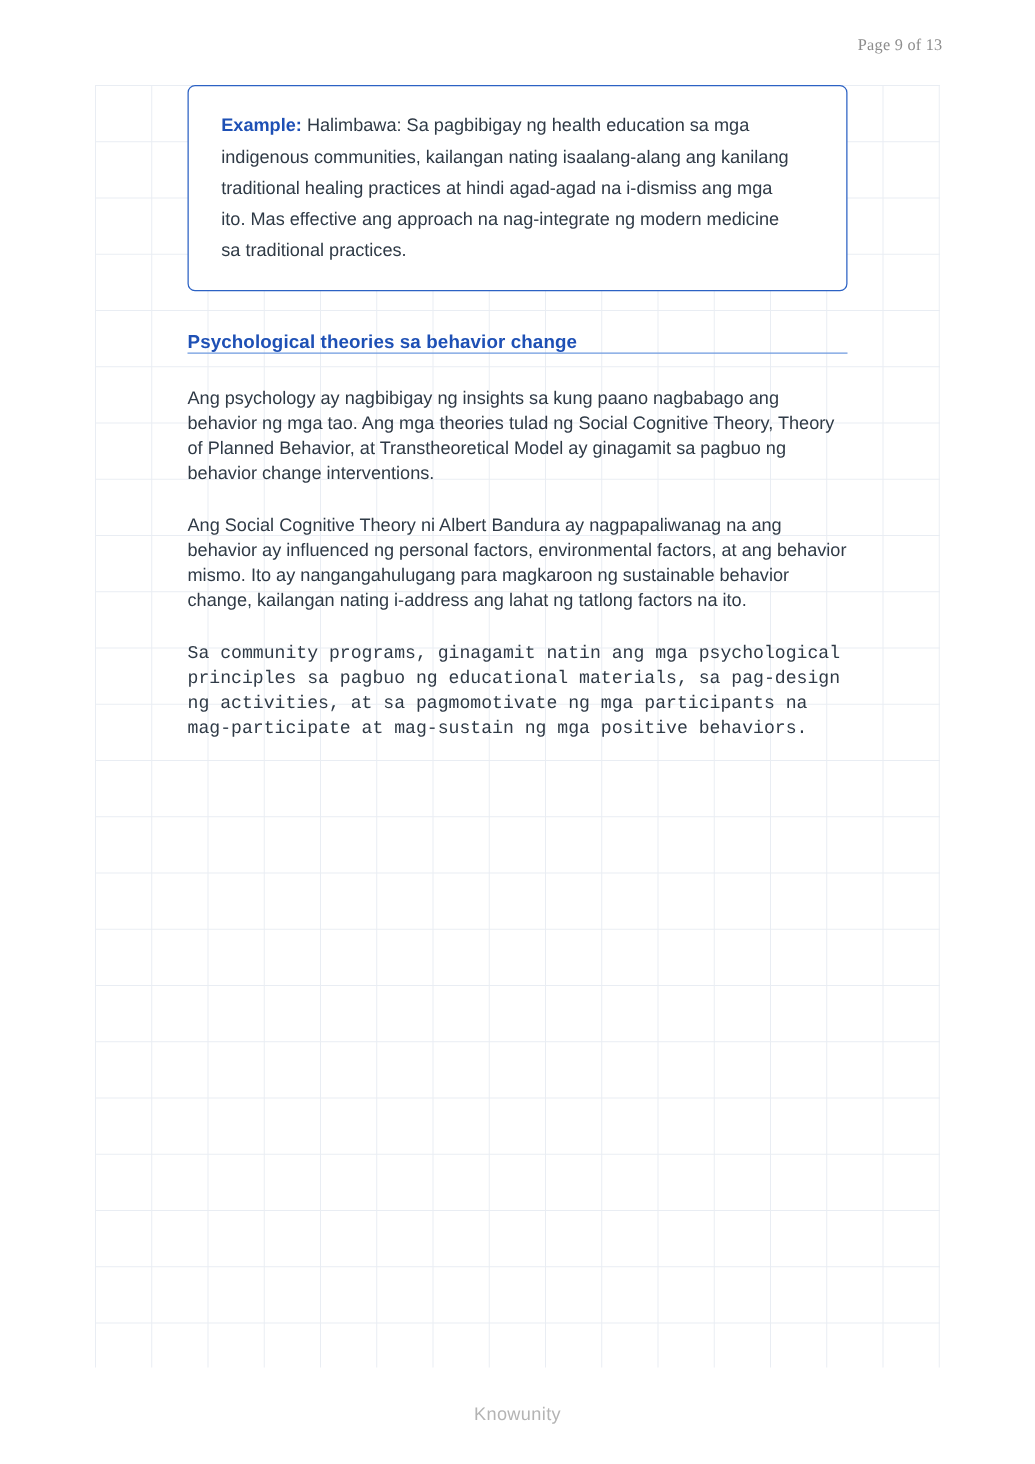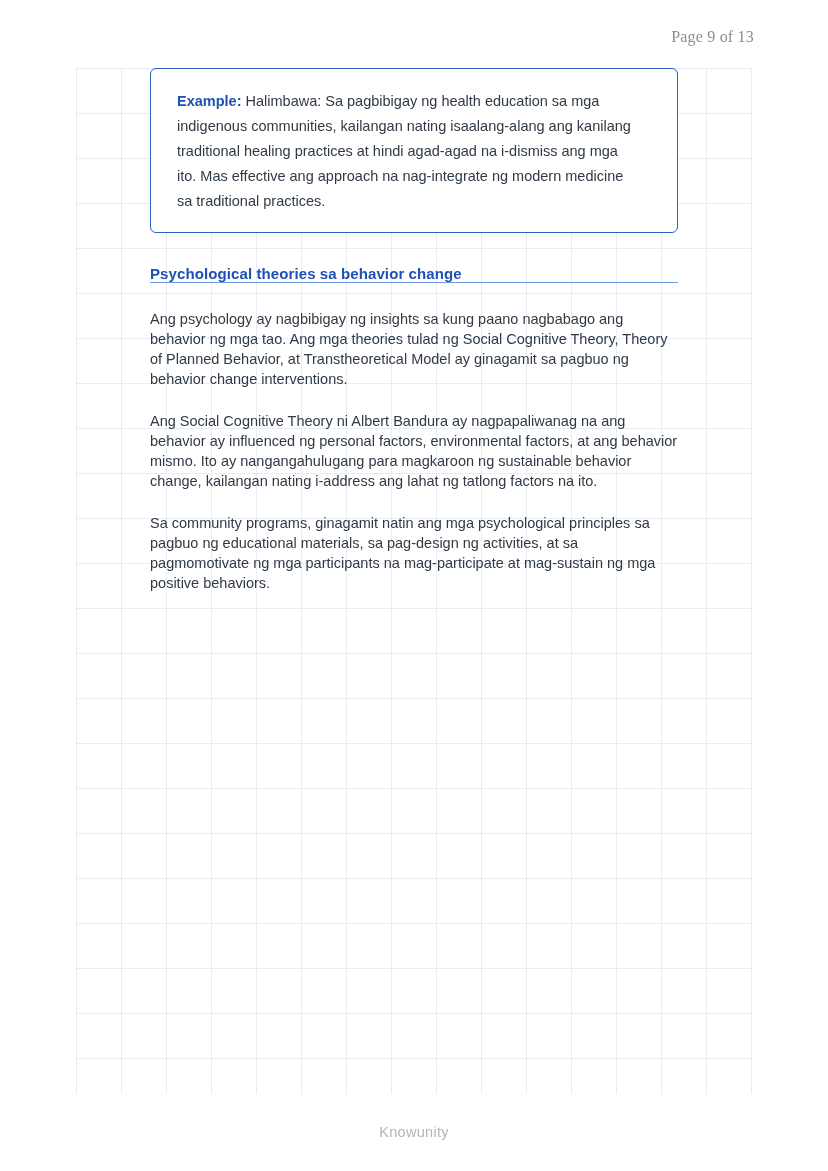--- a/index.html
+++ b/index.html
@@ -22,21 +22,21 @@
     height: 1171px;
     background: #ffffff;
   }
 
   
   .page-header {
     position: absolute;
     top: 28px;
     right: 74px;
     font-family: "Liberation Serif", serif;
-    font-size: 16px;
+    font-size: 13px;
     color: #8d8d8d;
     letter-spacing: 0.2px;
   }
 
   
   .grid-area {
     position: absolute;
     left: 76px;
     top: 68px;
     width: 676px;
@@ -84,21 +84,21 @@
     margin: 0 0 26px 0;
     letter-spacing: 0.1px;
   }
 
   .body-par {
     font-size: 14.5px;
     line-height: 20px;
     color: #2f3a46;
     margin: 0 0 22px 0;
   }
-  .body-par:last-child { margin-bottom: 16px; }
+  .body-par:last-child { margin-bottom: 16px; font-family: Liberation Mono, monospace; }
 
   
   .footer-brand {
     position: absolute;
     left: 0;
     right: 0;
     top: 1124px;
     text-align: center;
     font-size: 14.5px;
     color: #b4b4b4;

